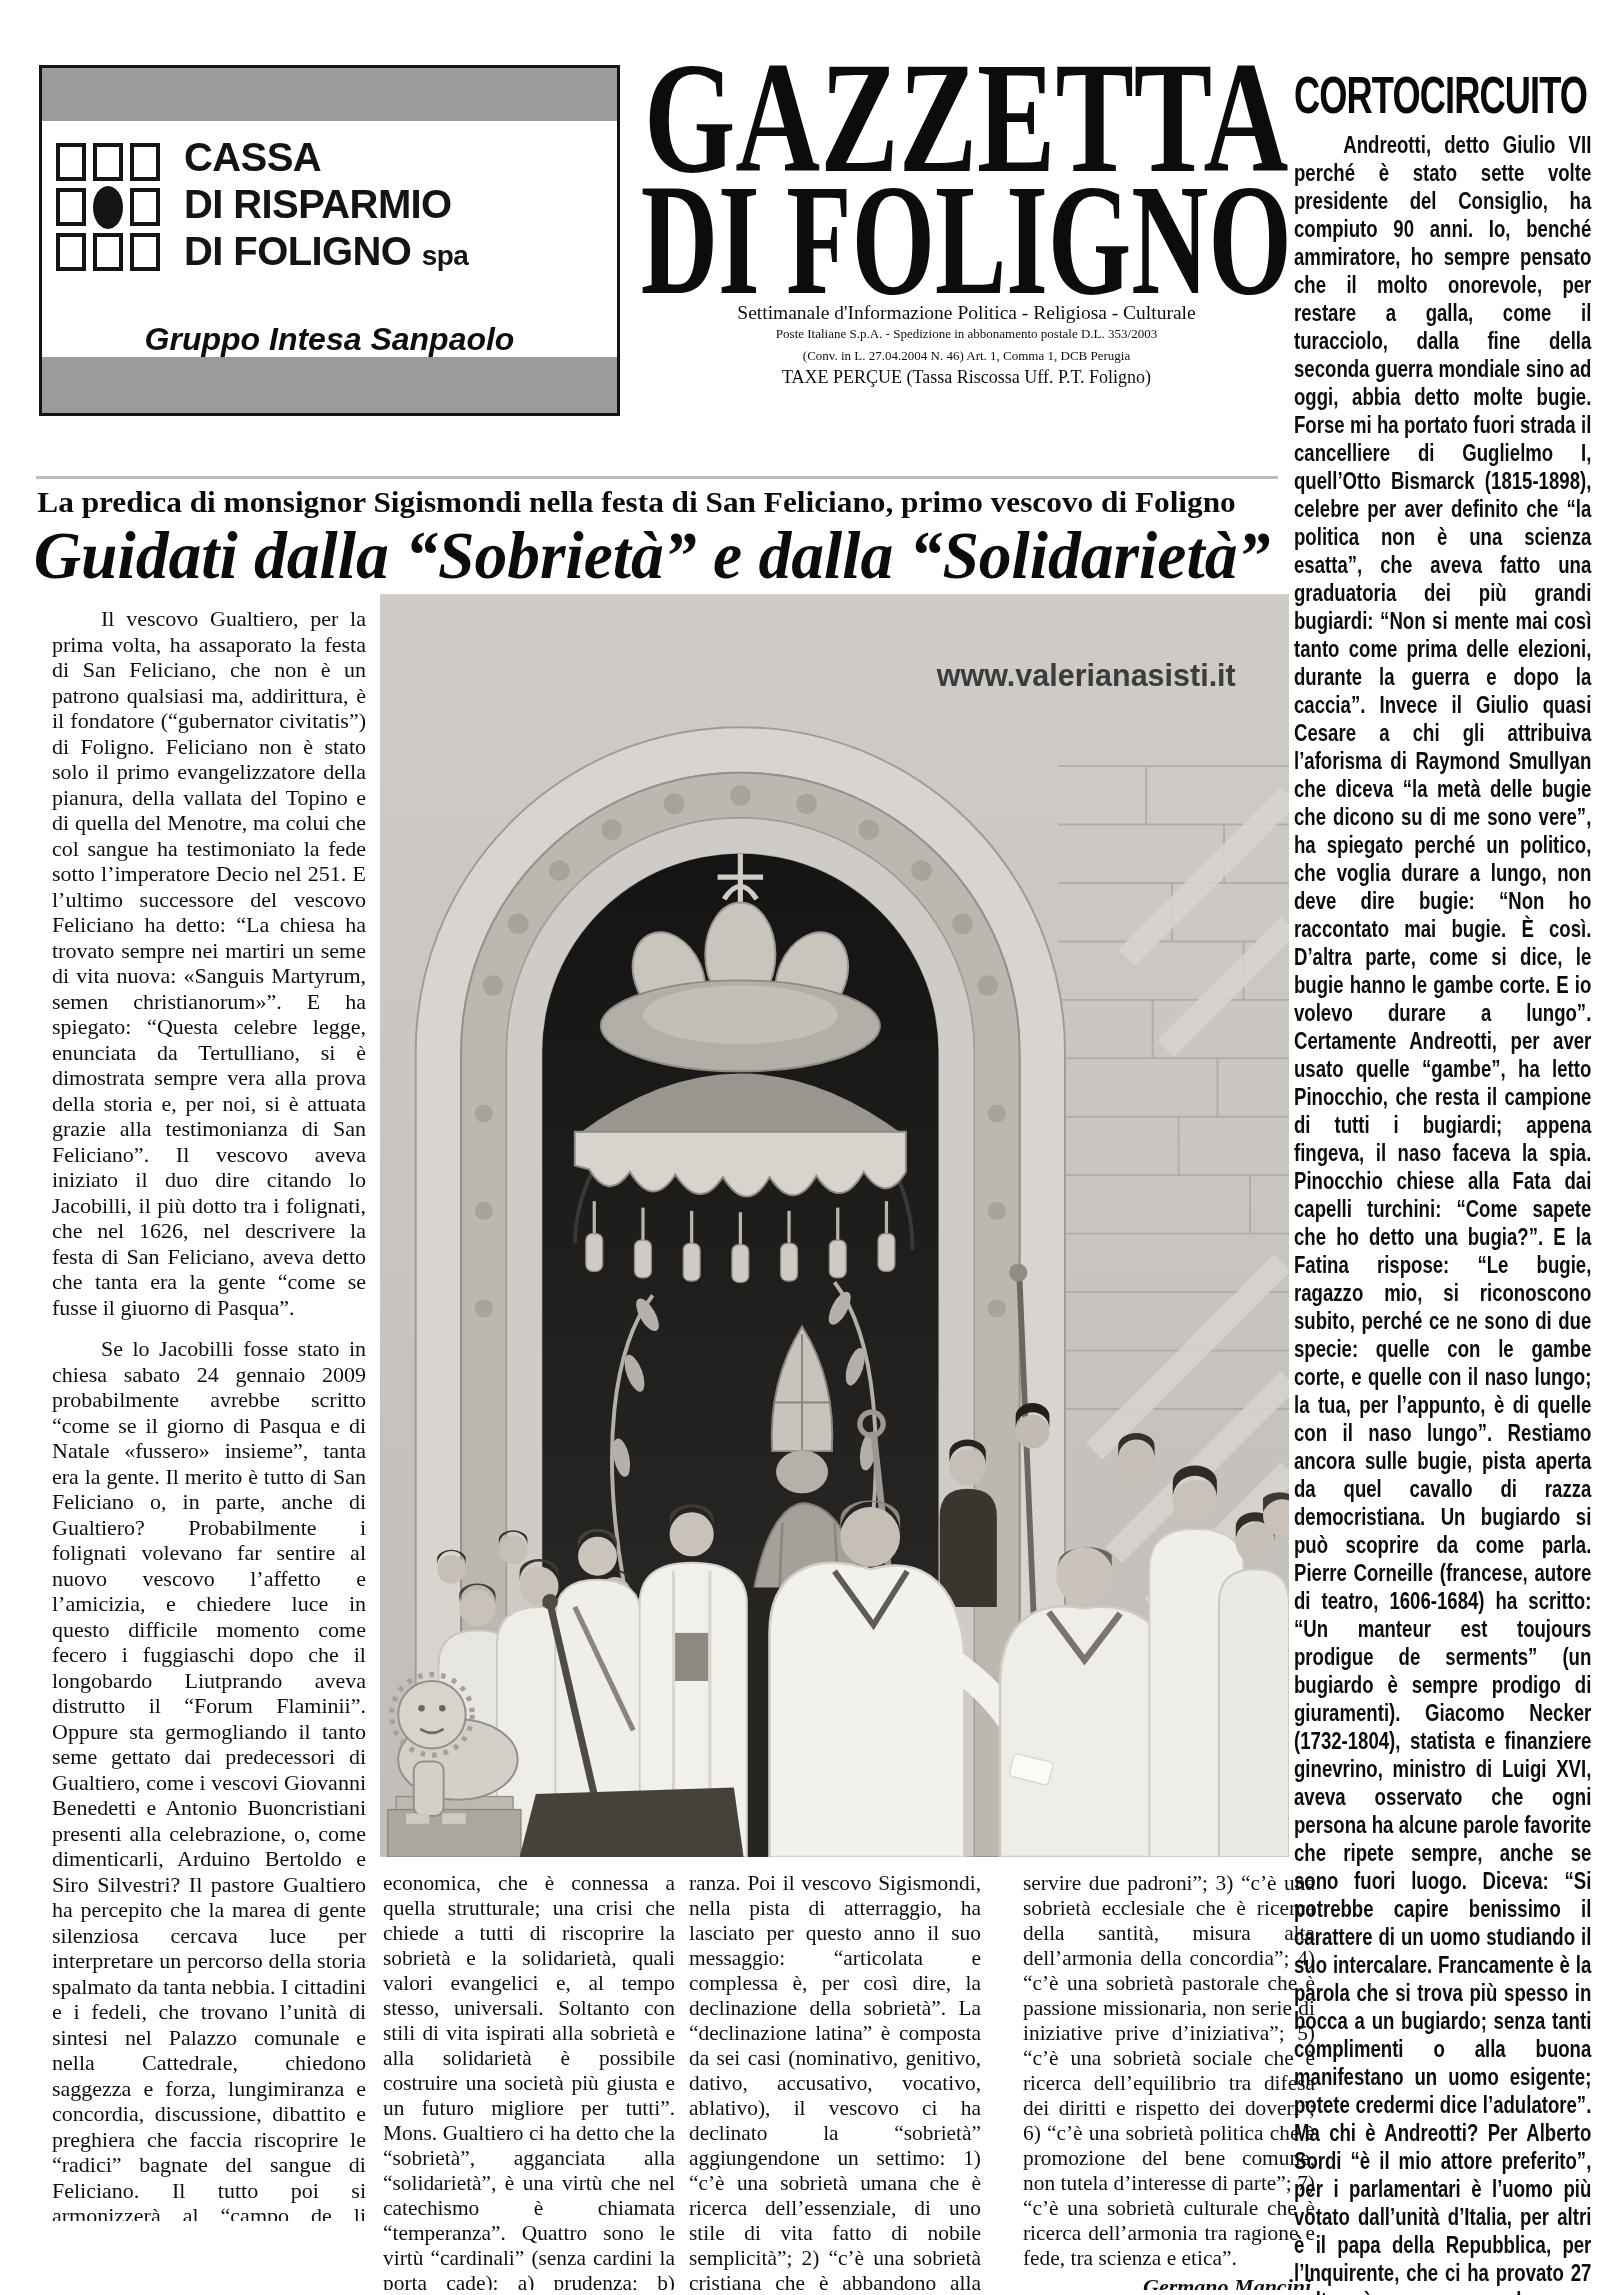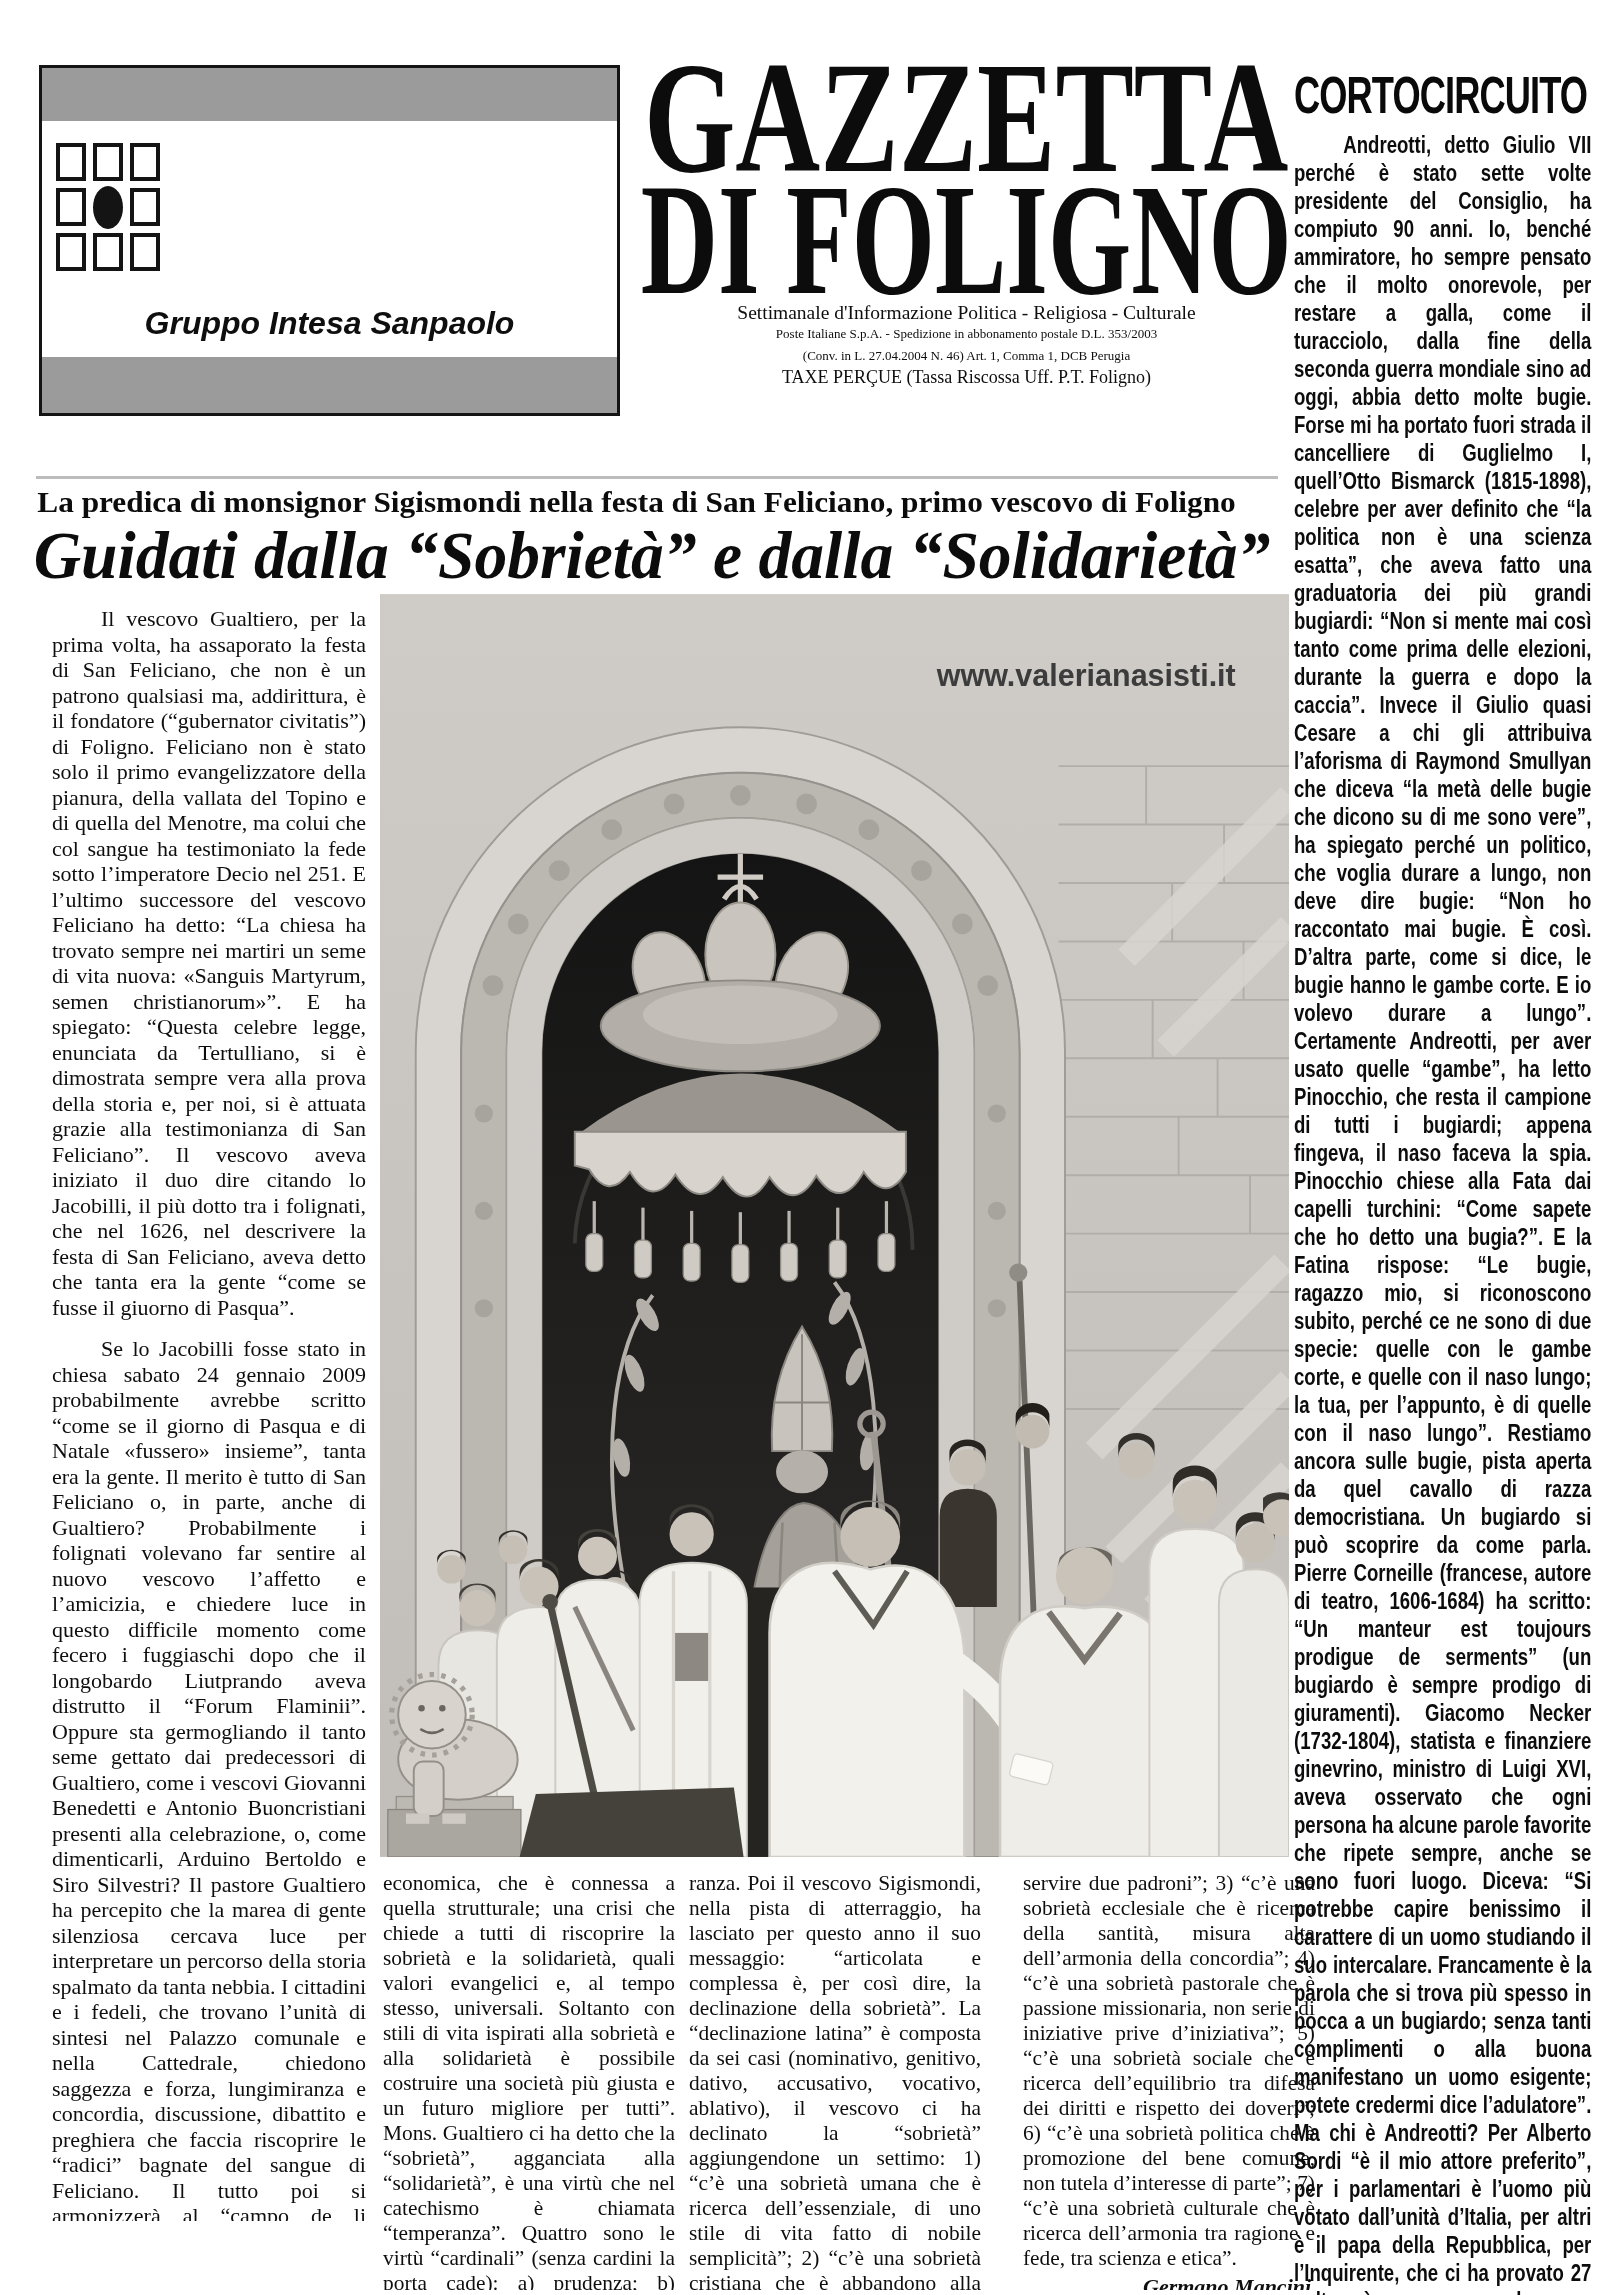--- a/index.html
+++ b/index.html
@@ -24,21 +24,21 @@
   .ad-logo .cell { border:4.5px solid #141414; background:#fff; box-sizing:border-box; }
   .ad-logo .cell.dot { border:none; display:flex; align-items:center; justify-content:center; }
   .ad-logo .cell.dot::after { content:""; width:34px; height:43px; background:#141414; border-radius:50%; }
   .ad-text {
     position:absolute; left:142px; top:66px;
     font-family:"Liberation Sans", sans-serif; font-weight:bold; color:#141414;
   }
   .ad-line { font-size:40px; line-height:47px; letter-spacing:-0.6px; white-space:nowrap; }
   .ad-spa { font-size:28px; }
   .ad-sub {
-    position:absolute; left:0; right:0; top:237px; text-align:center;
+    position:absolute; left:0; right:0; top:253px; text-align:center;
     font-family:"Liberation Sans", sans-serif; font-style:italic; font-weight:bold; font-size:32px;
   }
 
   
   .masthead-svg { position:absolute; left:640px; top:62px; }
   .mh-block { position:absolute; left:640px; top:302px; width:653px; text-align:center; }
   .mh-sub    { font-size:19.5px; line-height:21.4px; }
   .mh-issue  { font-size:23px; line-height:26px; font-weight:bold; }
   .mh-postal { font-size:13px; line-height:21.4px; }
   .mh-tax    { font-size:18px; line-height:22px; font-weight:normal; }
@@ -89,20 +89,25 @@
     <div class="ad-logo">
       <span class="cell"></span>
       <span class="cell"></span>
       <span class="cell"></span>
       <span class="cell"></span>
       <span class="cell dot"></span>
       <span class="cell"></span>
       <span class="cell"></span>
       <span class="cell"></span>
       <span class="cell"></span>
+    </div>
+    <div class="ad-text">
+      <div class="ad-line">CASSA</div>
+      <div class="ad-line">DI RISPARMIO</div>
+      <div class="ad-line"><span>DI FOLIGNO</span> <span class="ad-spa">spa</span></div>
     </div>
     <div class="ad-sub">Gruppo Intesa Sanpaolo</div>
   </div>
 
   <svg class="masthead-svg" width="653" height="242" viewBox="0 0 1005 372">
     <text x="502" y="168" text-anchor="middle" textLength="992" lengthAdjust="spacingAndGlyphs" style="font:bold 245px 'Liberation Serif', serif; fill:#0c0c0c;">GAZZETTA</text>
     <text x="502" y="356" text-anchor="middle" textLength="1002" lengthAdjust="spacingAndGlyphs" style="font:bold 245px 'Liberation Serif', serif; fill:#0c0c0c;">DI FOLIGNO</text>
   </svg>
   <div class="mh-block">
     <div class="mh-sub">Settimanale d'Informazione Politica - Religiosa - Culturale</div>

